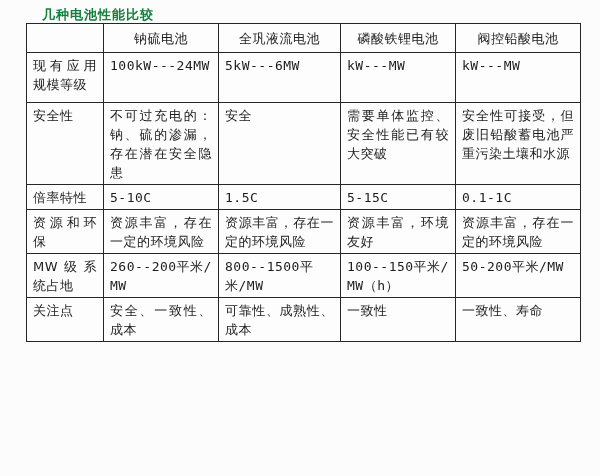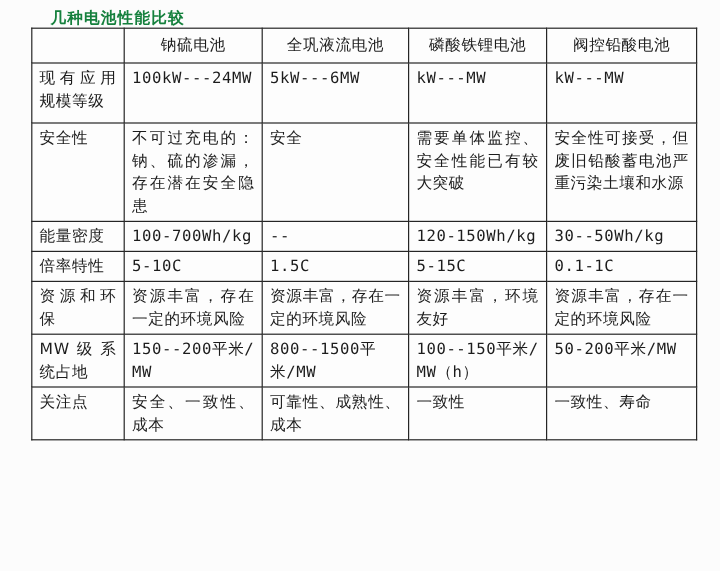--- a/index.html
+++ b/index.html
@@ -103,27 +103,20 @@
 
 
     <tr class="r3">
       <td class="lab">安全性</td>
       <td class="txt">不可过充电的：钠、硫的渗漏，存在潜在安全隐患</td>
       <td class="txt">安全</td>
       <td class="txt">需要单体监控、安全性能已有较大突破</td>
       <td class="txt">安全性可接受，但废旧铅酸蓄电池严重污染土壤和水源</td>
     </tr>
 
-    <tr class="r4">
-      <td class="lab">能量密度</td>
-      <td class="num">100-700Wh/kg</td>
-      <td class="num">--</td>
-      <td class="num">120-150Wh/kg</td>
-      <td class="num">30--50Wh/kg</td>
-    </tr>
 
     <tr class="r5">
       <td class="lab">倍率特性</td>
       <td class="num">5-10C</td>
       <td class="num">1.5C</td>
       <td class="num">5-15C</td>
       <td class="num">0.1-1C</td>
     </tr>
 
 
@@ -132,21 +125,21 @@
     <tr class="r9">
       <td class="lab">资源和环保</td>
       <td class="txt">资源丰富，存在一定的环境风险</td>
       <td class="txt">资源丰富，存在一定的环境风险</td>
       <td class="txt">资源丰富，环境友好</td>
       <td class="txt">资源丰富，存在一定的环境风险</td>
     </tr>
 
     <tr class="r10">
       <td class="lab">MW级系统占地</td>
-      <td class="num">150--200平米/MW</td>
+      <td class="num">260--200平米/MW</td>
       <td class="num">800--1500平米/MW</td>
       <td class="num">100--150平米/MW（h）</td>
       <td class="num">50-200平米/MW</td>
     </tr>
 
     <tr class="r11">
       <td class="lab">关注点</td>
       <td class="txt">安全、一致性、成本</td>
       <td class="txt">可靠性、成熟性、成本</td>
       <td class="txt">一致性</td>

